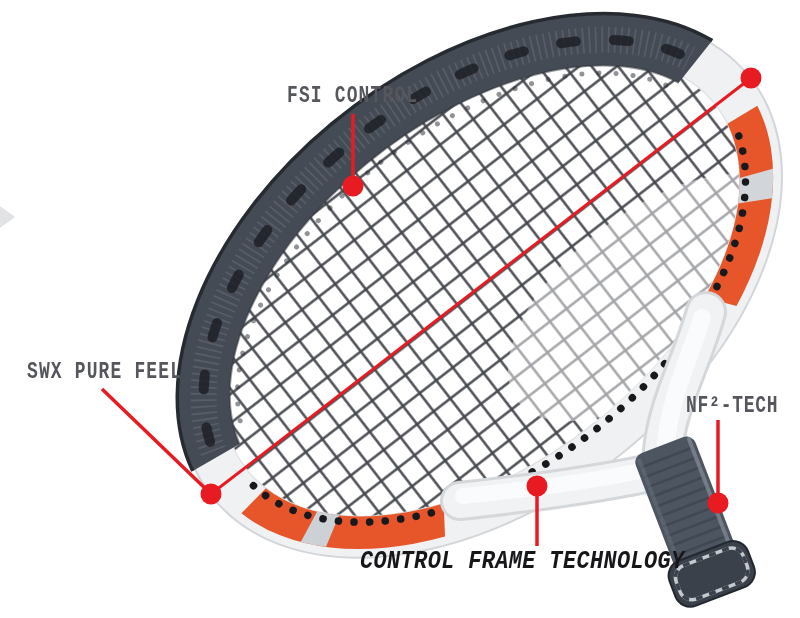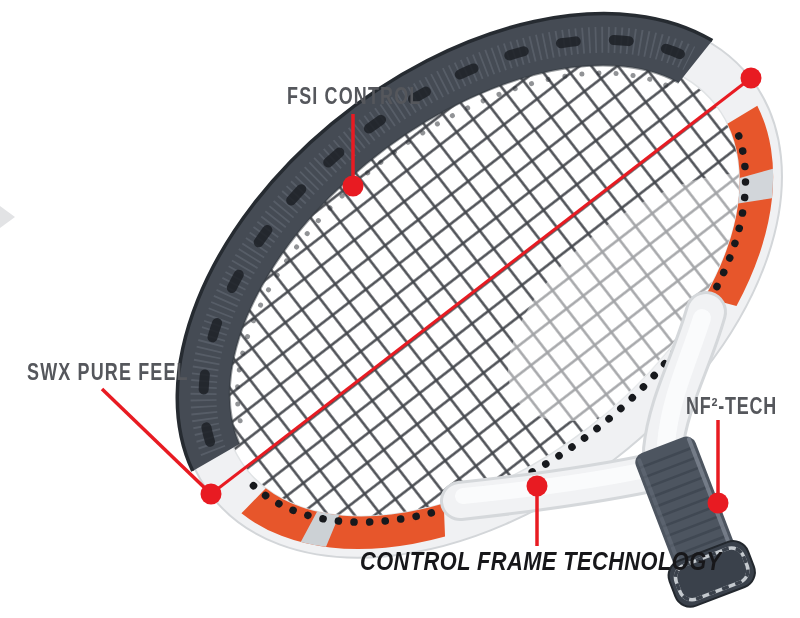--- a/index.html
+++ b/index.html
@@ -1,18 +1,18 @@
 <!DOCTYPE html>
 <html><head>
 <meta charset="utf-8">
 <style>
   html,body{margin:0;padding:0;background:#ffffff;}
   .stage{
     position:relative;width:800px;height:618px;background:#ffffff;overflow:hidden;
-    font-family:Liberation Sans, sans-serif;
+    font-family:Liberation Mono, monospace;
   }
   .stage svg{position:absolute;left:0;top:0;}
   .callout{
     position:absolute;font-weight:700;color:#55575C;font-size:23px;
     letter-spacing:1.5px;white-space:nowrap;transform-origin:0 50%;
     transform:scaleX(0.78);line-height:1.05;
   }
   .callout.fsi{left:287px;top:84px;}
   .callout.swx{left:27px;top:360px;}
   .callout.nf2{left:686px;top:394px;letter-spacing:1px;}

